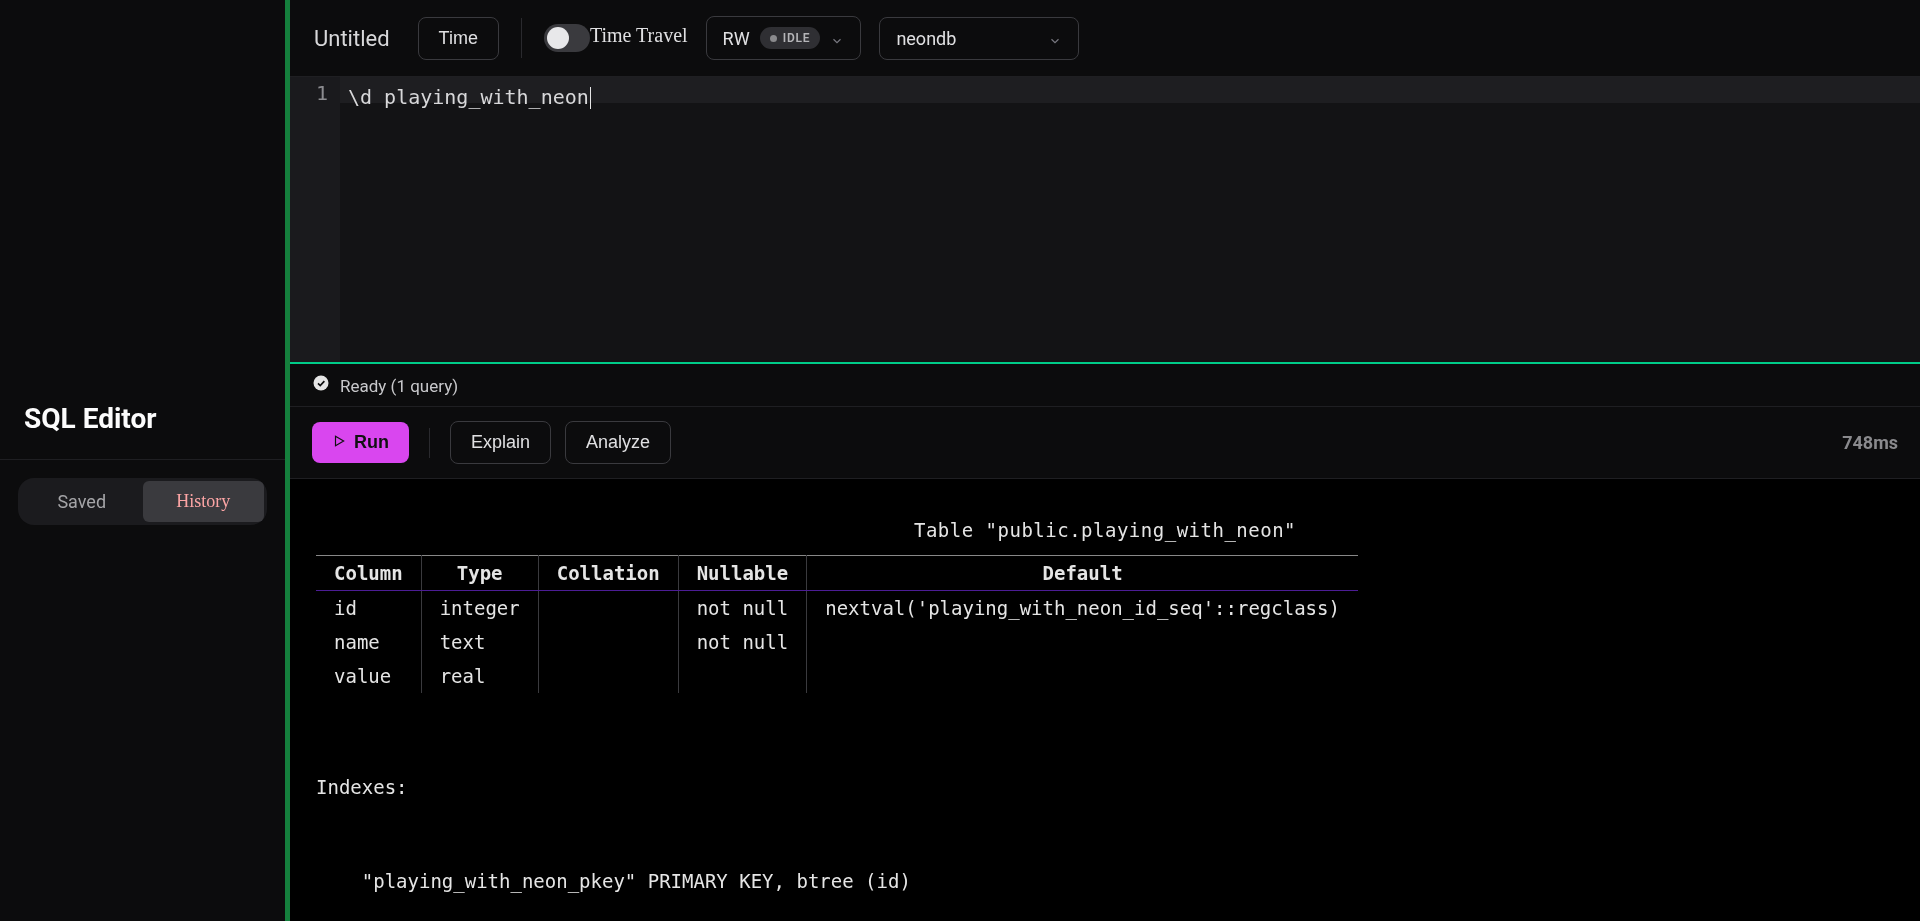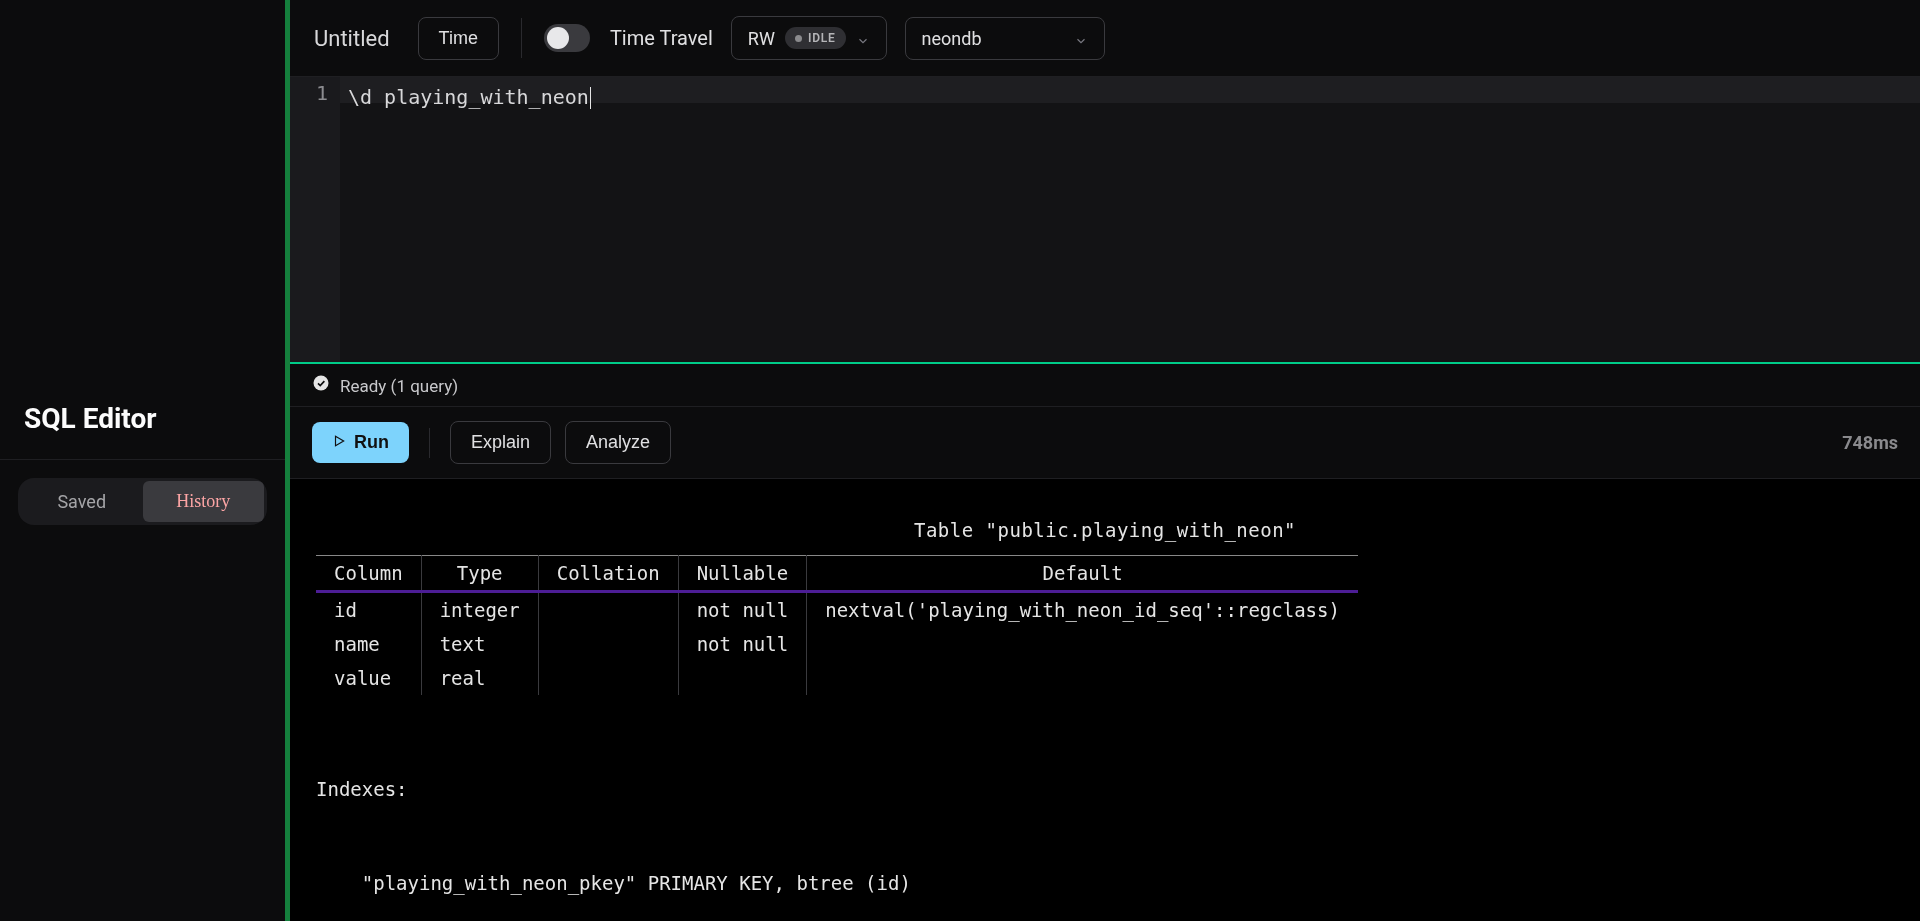--- a/index.html
+++ b/index.html
@@ -77,35 +77,36 @@
     border: 1px solid #3a3a3e;
     border-radius: 8px;
     padding: 10px 20px;
     font-size: 18px;
     cursor: pointer;
     display: inline-flex;
     align-items: center;
     gap: 8px;
   }
   .btn-primary {
-    background: #7dd3fc;
+    background: #d946ef;
     color: #111;
     border: none;
     font-weight: 600;
   }
   .sep {
     width: 1px;
     height: 40px;
     background: #2a2a2e;
     margin: 0 4px;
   }
   .toggle-wrap {
     display: flex;
-    align-items: center;
-    gap: 20px;
+    align-items: flex-start;
+    gap: 0;
+    font-family: Liberation Serif, serif;
   }
   .toggle {
     width: 46px;
     height: 28px;
     background: #3a3a3e;
     border-radius: 14px;
     position: relative;
     cursor: pointer;
   }
   .toggle .knob {
@@ -234,22 +235,22 @@
   }
   table.result-table th, table.result-table td {
     text-align: left;
     padding: 6px 18px;
     border-right: 1px solid #3a3a3e;
     white-space: pre;
   }
   table.result-table th:last-child, table.result-table td:last-child { border-right: none; }
   table.result-table thead th {
     border-top: 1px solid #888;
-    border-bottom: 3px solid #4c1d95;
-    font-weight: normal;
+    border-bottom: 1px solid #4c1d95;
+    font-weight: bold;
     text-align: center;
   }
   .idx-block { white-space: pre; line-height: 1.65; }
   .action-sep { width:1px; height:30px; background:#2a2a2e; margin:0 6px; }
 </style>
 </head>
 <body>
 
 <div class="sidebar">
   <div class="sidebar-header">

